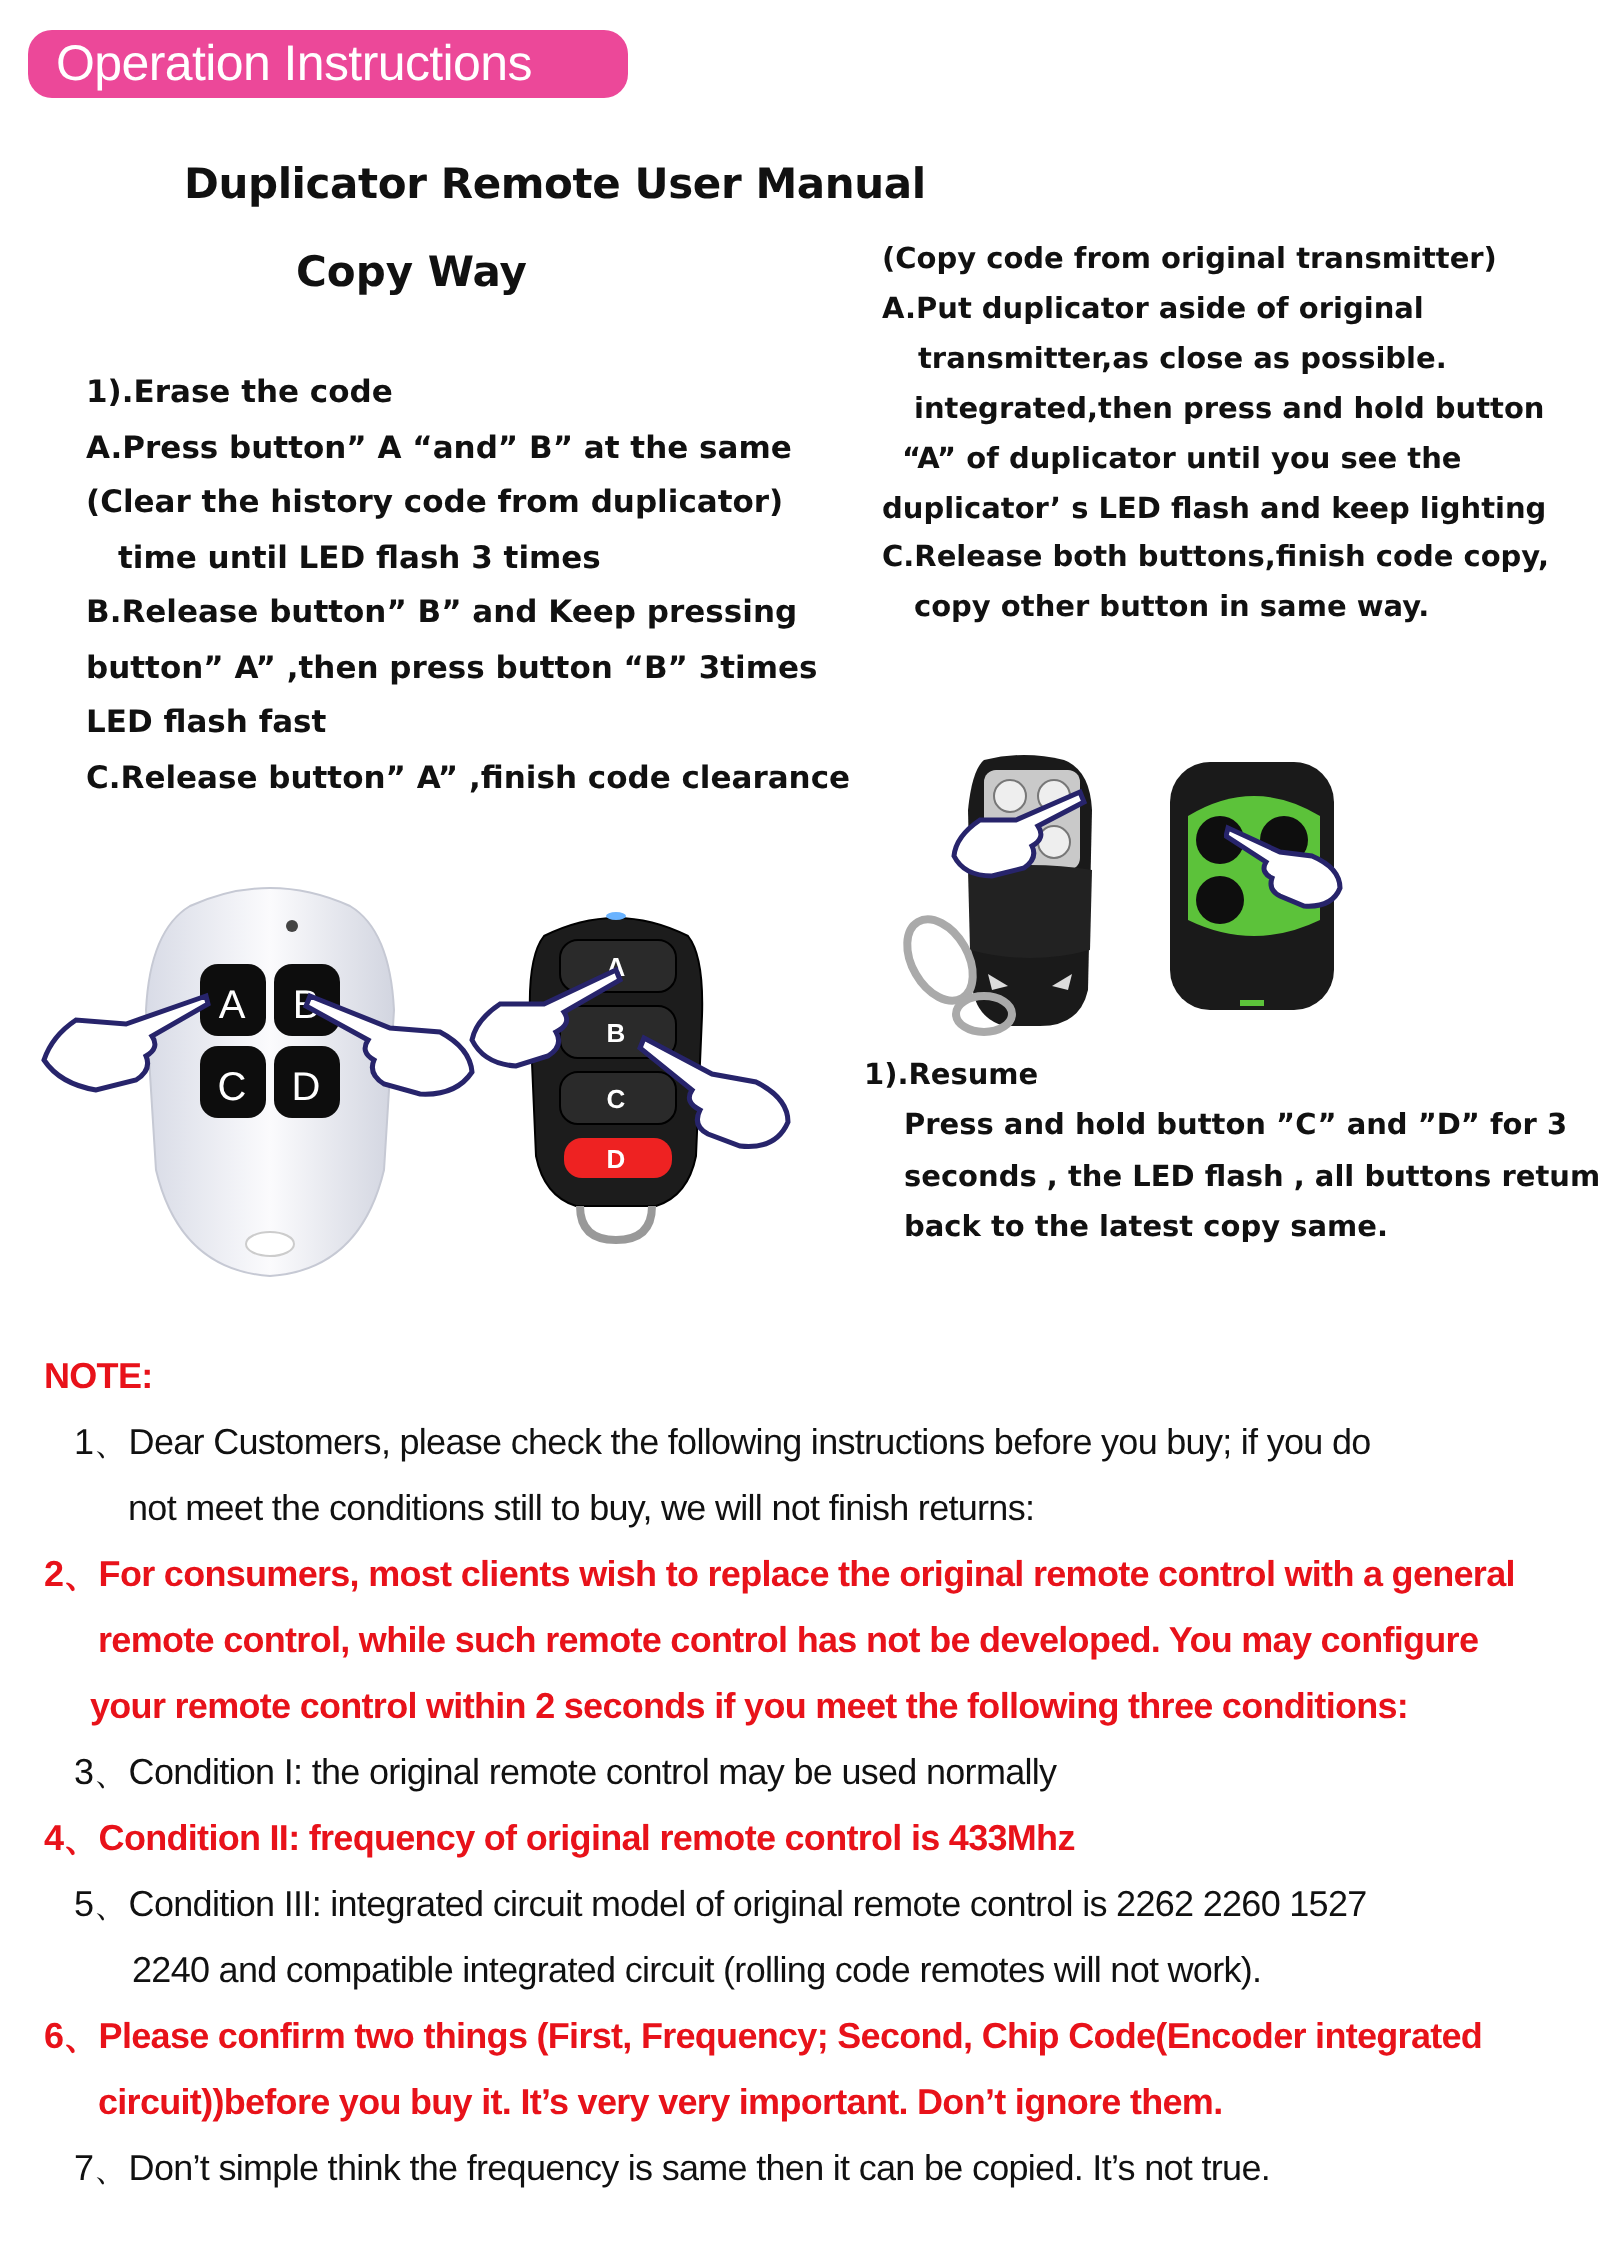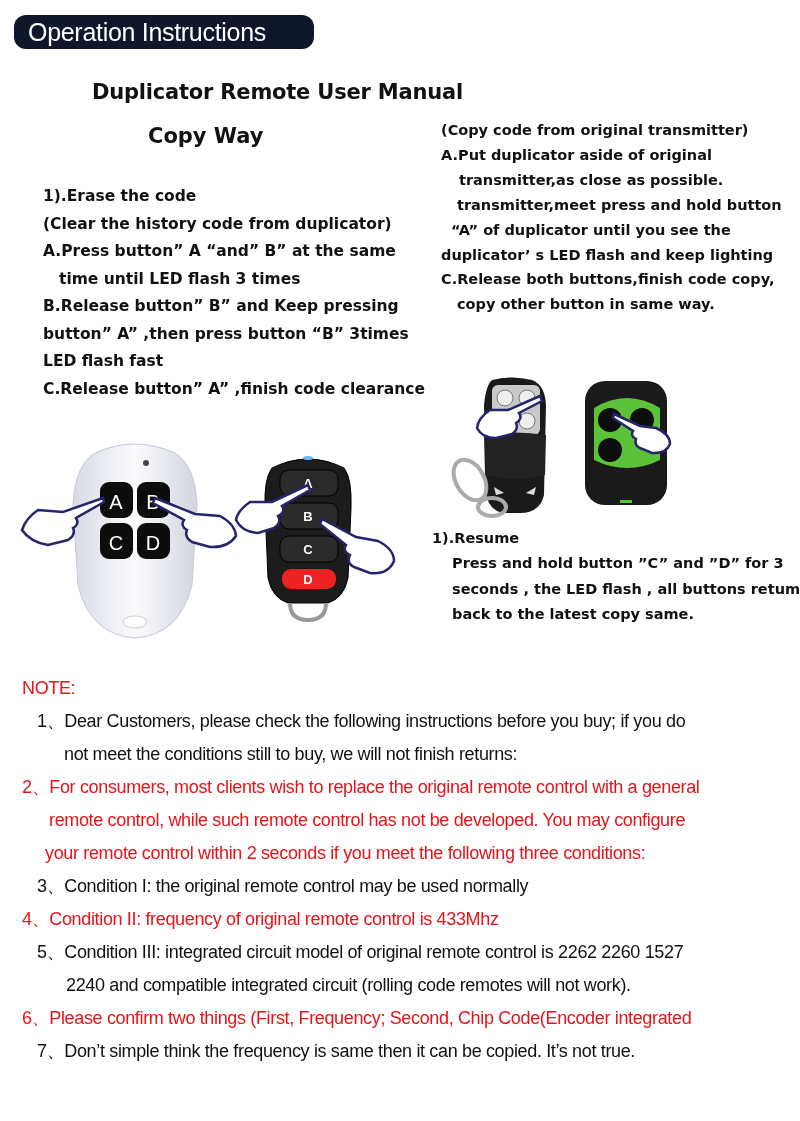--- a/index.html
+++ b/index.html
@@ -1,61 +1,61 @@
 <!DOCTYPE html>
 <html><head>
   <meta charset="utf-8">
   <style>
     html, body { margin: 0; padding: 0; background: #ffffff; }
     body { width: 800px; height: 1121px; position: relative; overflow: hidden; font-family: "DejaVu Sans", sans-serif; color: #111; }
-    .badge { position: absolute; left: 14px; top: 15px; width: 300px; height: 34px; background: #0f172a; border-radius: 12px; color: #fff; font-size: 25px; line-height: 34px; padding-left: 14px; box-sizing: border-box; letter-spacing: -0.3px; font-family: "Liberation Sans", sans-serif; }
+    .badge { position: absolute; left: 14px; top: 15px; width: 300px; height: 34px; background: #ec4899; border-radius: 12px; color: #fff; font-size: 25px; line-height: 34px; padding-left: 14px; box-sizing: border-box; letter-spacing: -0.3px; font-family: "Liberation Sans", sans-serif; }
     .manual-title { position: absolute; left: 48px; top: 80px; font-size: 21px; font-weight: bold; font-family: "DejaVu Sans", sans-serif; letter-spacing: -0.2px; margin-left: 44px; }
     .copy-way { position: absolute; left: 148px; top: 124px; font-size: 21px; font-weight: bold; font-family: "DejaVu Sans", sans-serif; }
     .sec { position: absolute; font-size: 15.5px; line-height: 27.5px; font-family: "DejaVu Sans", sans-serif; font-weight: bold; color: #111; }
     .sec .line { white-space: nowrap; }
     .sec1 { left: 19px; top: 183px; margin-left: 24px; }
     .sec2 { left: 441px; top: 118px; font-size: 14.5px; line-height: 24.9px; }
     .sec3 { left: 432px; top: 526px; font-size: 14.5px; line-height: 25.3px; }
     .ind1 { padding-left: 16px; }
     .ind2 { padding-left: 18px; }
     .ind3 { padding-left: 10px; }
     .ind4 { padding-left: 20px; }
     .notes { position: absolute; left: 22px; top: 672px; width: 770px; font-family: "Liberation Sans", sans-serif; font-size: 18px; line-height: 33px; letter-spacing: -0.35px; }
     .notes .line { white-space: nowrap; }
-    .red { color: #e8121a; }
+    .red { color: #e8121a; font-weight: bold; }
     .black { color: #111; margin-left: 15px; }
     .nind { padding-left: 27px; }
     .nind2 { padding-left: 23px; }
     .nind3 { padding-left: 29px; }
     svg.illus { position: absolute; }
   </style>
 </head>
 <body>
 
 <div class="badge">Operation Instructions</div>
 
 <div class="manual-title">Duplicator Remote User Manual</div>
 <div class="copy-way">Copy Way</div>
 
 <div class="sec sec1">
   <div class="line">1).Erase the code</div>
+  <div class="line">A.Press button” A “and” B” at the same</div>
   <div class="line">(Clear the history code from duplicator)</div>
-  <div class="line">A.Press button” A “and” B” at the same</div>
   <div class="line ind1">time until LED flash 3 times</div>
   <div class="line">B.Release button” B” and Keep pressing</div>
   <div class="line">button” A” ,then press button  “B” 3times</div>
   <div class="line">LED flash fast</div>
   <div class="line">C.Release button” A” ,finish code clearance</div>
 </div>
 
 <div class="sec sec2">
   <div class="line">(Copy code from original transmitter)</div>
   <div class="line">A.Put duplicator aside of original</div>
   <div class="line ind2">transmitter,as close as possible.</div>
-  <div class="line ind1">transmitter,meet press and hold button</div>
+  <div class="line ind1">integrated,then press and hold button</div>
   <div class="line ind3">“A” of duplicator until you see the</div>
   <div class="line">duplicator’   s LED flash and keep lighting</div>
   <div class="line">C.Release both buttons,finish code copy,</div>
   <div class="line ind1">copy other button in same way.</div>
 </div>
 
 <div class="sec sec3">
   <div class="line">1).Resume</div>
   <div class="line ind4">Press and hold button  ”C” and  ”D” for 3</div>
   <div class="line ind4">seconds ,  the LED flash ,  all buttons retum</div>
@@ -144,14 +144,15 @@
   <div class="line black">1、Dear Customers, please check the following instructions before you buy; if you do</div>
   <div class="line black nind">not meet the conditions still to buy, we will not finish returns:</div>
   <div class="line red">2、For consumers, most clients wish to replace the original remote control with a general</div>
   <div class="line red nind">remote control, while such remote control has not be developed. You may configure</div>
   <div class="line red nind2">your remote control within 2 seconds if you meet the following three conditions:</div>
   <div class="line black">3、Condition I: the original remote control may be used normally</div>
   <div class="line red">4、Condition II: frequency of original remote control is 433Mhz</div>
   <div class="line black">5、Condition III: integrated circuit model of original remote control is 2262 2260 1527</div>
   <div class="line black nind3">2240 and compatible integrated circuit (rolling code remotes will not work).</div>
   <div class="line red">6、Please confirm two things (First, Frequency; Second, Chip Code(Encoder integrated</div>
+  <div class="line red nind">circuit))before you buy it. It’s very very important. Don’t ignore them.</div>
   <div class="line black">7、Don’t simple think the frequency is same then it can be copied. It’s not true.</div>
 </div>
 
 </body></html>

